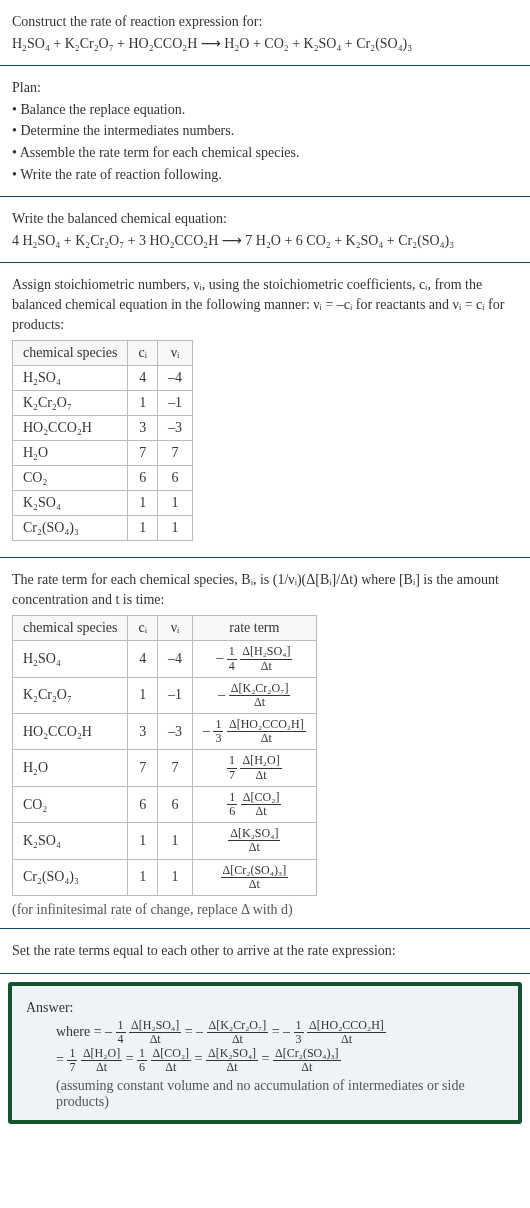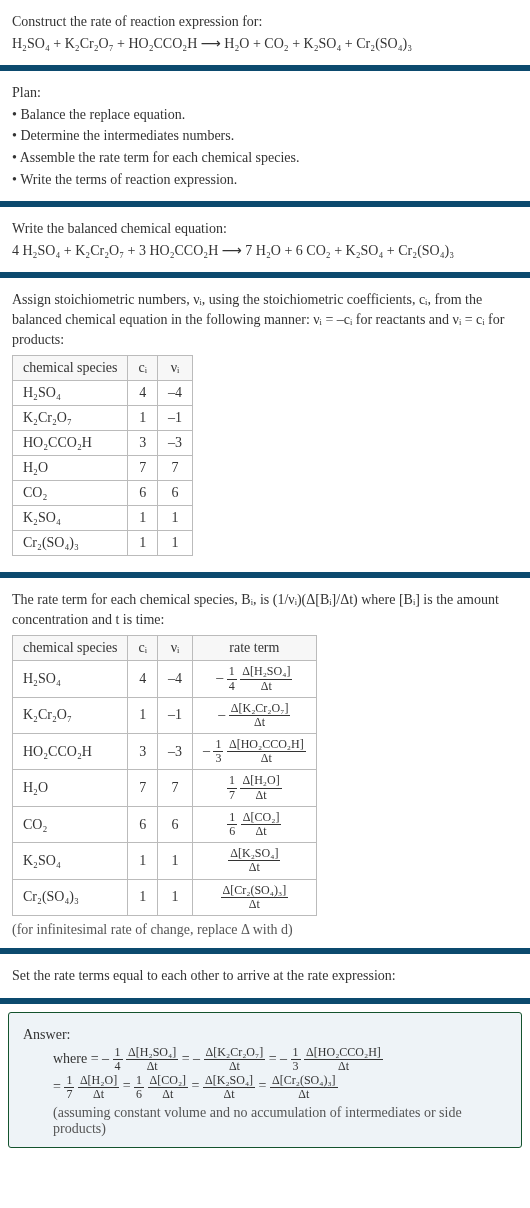--- a/index.html
+++ b/index.html
@@ -6,25 +6,25 @@
     margin: 0;
     padding: 0;
     font-family: Georgia, 'Times New Roman', serif;
     font-size: 14px;
     color: #333;
     background: #fff;
     width: 530px;
   }
   .section {
     padding: 10px 12px;
-    border-bottom: 6px solid #0c4a6e;
+    border-bottom: 1px solid #0c4a6e;
   }
   .section.answer {
     background: #eef3f7;
-    border: 1px solid #14532d;
+    border: 4px solid #14532d;
     margin: 8px;
     border-radius: 3px;
     padding: 10px 14px;
   }
   .line { margin: 2px 0; line-height: 1.4; }
   .eq { font-family: Liberation Serif, serif; }
   table {
     border-collapse: collapse;
     margin: 6px 0;
   }
@@ -55,21 +55,21 @@
 <div class="section">
   <div class="line">Construct the rate of reaction expression for:</div>
   <div class="line eq">H₂SO₄ + K₂Cr₂O₇ + HO₂CCO₂H ⟶ H₂O + CO₂ + K₂SO₄ + Cr₂(SO₄)₃</div>
 </div>
 
 <div class="section">
   <div class="line">Plan:</div>
   <div class="line">• Balance the replace equation.</div>
   <div class="line">• Determine the intermediates numbers.</div>
   <div class="line">• Assemble the rate term for each chemical species.</div>
-  <div class="line">• Write the terms of reaction expression.</div>
+  <div class="line">• Write the rate of reaction following.</div>
 </div>
 
 <div class="section">
   <div class="line">Write the balanced chemical equation:</div>
   <div class="line eq">4 H₂SO₄ + K₂Cr₂O₇ + 3 HO₂CCO₂H ⟶ 7 H₂O + 6 CO₂ + K₂SO₄ + Cr₂(SO₄)₃</div>
 </div>
 
 <div class="section">
   <div class="line">Assign stoichiometric numbers, νᵢ, using the stoichiometric coefficients, cᵢ, from the balanced chemical equation in the following manner: νᵢ = –cᵢ for reactants and νᵢ = cᵢ for products:</div>
   <table>

